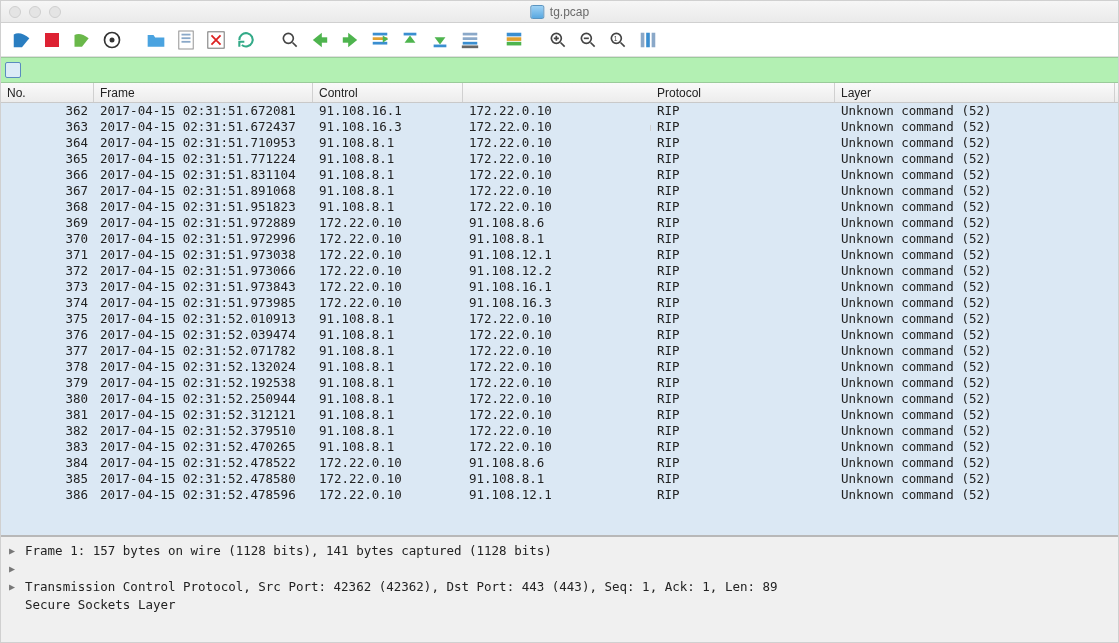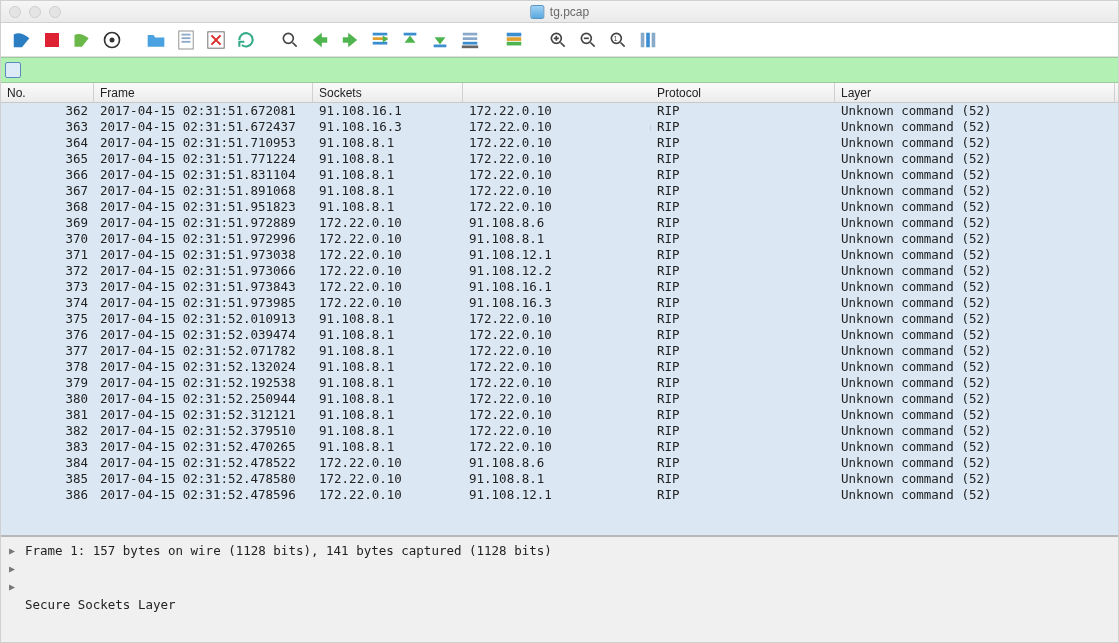--- a/index.html
+++ b/index.html
@@ -174,21 +174,21 @@
     </div>
   </div>
 
 <div class="filterbar">
   <div class="fic"></div>
 </div>
 
 <div class="headrow" id="headrow">
     <div class="hc" style="width: 93px;">No.</div>
     <div class="hc" style="width: 219px;">Frame</div>
-    <div class="hc" style="width: 150px;">Sockets</div>
+    <div class="hc" style="width: 150px;">Control</div>
     <div class="hc" style="width: 188px; margin-top: 42px;">Destination</div>
     <div class="hc" style="width: 184px;">Protocol</div>
     <div class="hc" style="width: 280px;">Layer</div>
   </div>
 
 <div class="packets" id="packets">
     <div class="prow"><div class="pc" style="width: 93px; text-align: right;">362</div><div class="pc" style="width: 219px; text-align: left;">2017-04-15 02:31:51.672081</div><div class="pc" style="width: 150px; text-align: left;">91.108.16.1</div><div class="pc" style="width: 188px; text-align: left;">172.22.0.10</div><div class="pc" style="width: 184px; text-align: left;">RIP</div><div class="pc" style="width: 280px; text-align: left;">Unknown command (52)</div></div>
     <div class="prow"><div class="pc" style="width: 93px; text-align: right;">363</div><div class="pc" style="width: 219px; text-align: left;">2017-04-15 02:31:51.672437</div><div class="pc" style="width: 150px; text-align: left;">91.108.16.3</div><div class="pc" style="width: 188px; text-align: left;">172.22.0.10</div><div class="pc" style="width: 184px; text-align: left;">RIP</div><div class="pc" style="width: 280px; text-align: left;">Unknown command (52)</div></div>
     <div class="prow"><div class="pc" style="width: 93px; text-align: right;">364</div><div class="pc" style="width: 219px; text-align: left;">2017-04-15 02:31:51.710953</div><div class="pc" style="width: 150px; text-align: left;">91.108.8.1</div><div class="pc" style="width: 188px; text-align: left;">172.22.0.10</div><div class="pc" style="width: 184px; text-align: left;">RIP</div><div class="pc" style="width: 280px; text-align: left;">Unknown command (52)</div></div>
     <div class="prow"><div class="pc" style="width: 93px; text-align: right;">365</div><div class="pc" style="width: 219px; text-align: left;">2017-04-15 02:31:51.771224</div><div class="pc" style="width: 150px; text-align: left;">91.108.8.1</div><div class="pc" style="width: 188px; text-align: left;">172.22.0.10</div><div class="pc" style="width: 184px; text-align: left;">RIP</div><div class="pc" style="width: 280px; text-align: left;">Unknown command (52)</div></div>
@@ -218,18 +218,19 @@
 <div class="details" id="details">
     <div class="drow">
       <span class="arw">▶</span>
       <span>Frame 1: 157 bytes on wire (1128 bits), 141 bytes captured (1128 bits)</span>
     </div>
     <div class="drow">
       <span class="arw">▶</span>
     </div>
     <div class="drow">
       <span class="arw">▶</span>
+      <span>Transmission Control Protocol, Src Port: 42362 (42362), Dst Port: 443 (443), Seq: 1, Ack: 1, Len: 89</span>
     </div>
     <div class="drow">
       <span class="arw"></span>
       <span>Secure Sockets Layer</span>
     </div>
   </div>
 
 </body></html>

